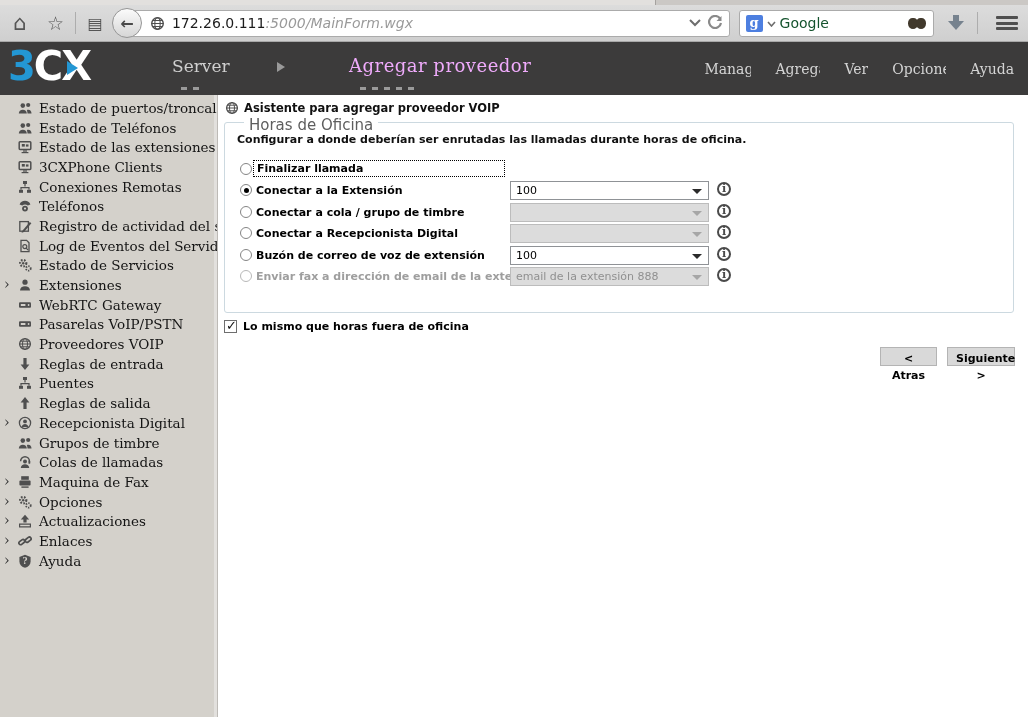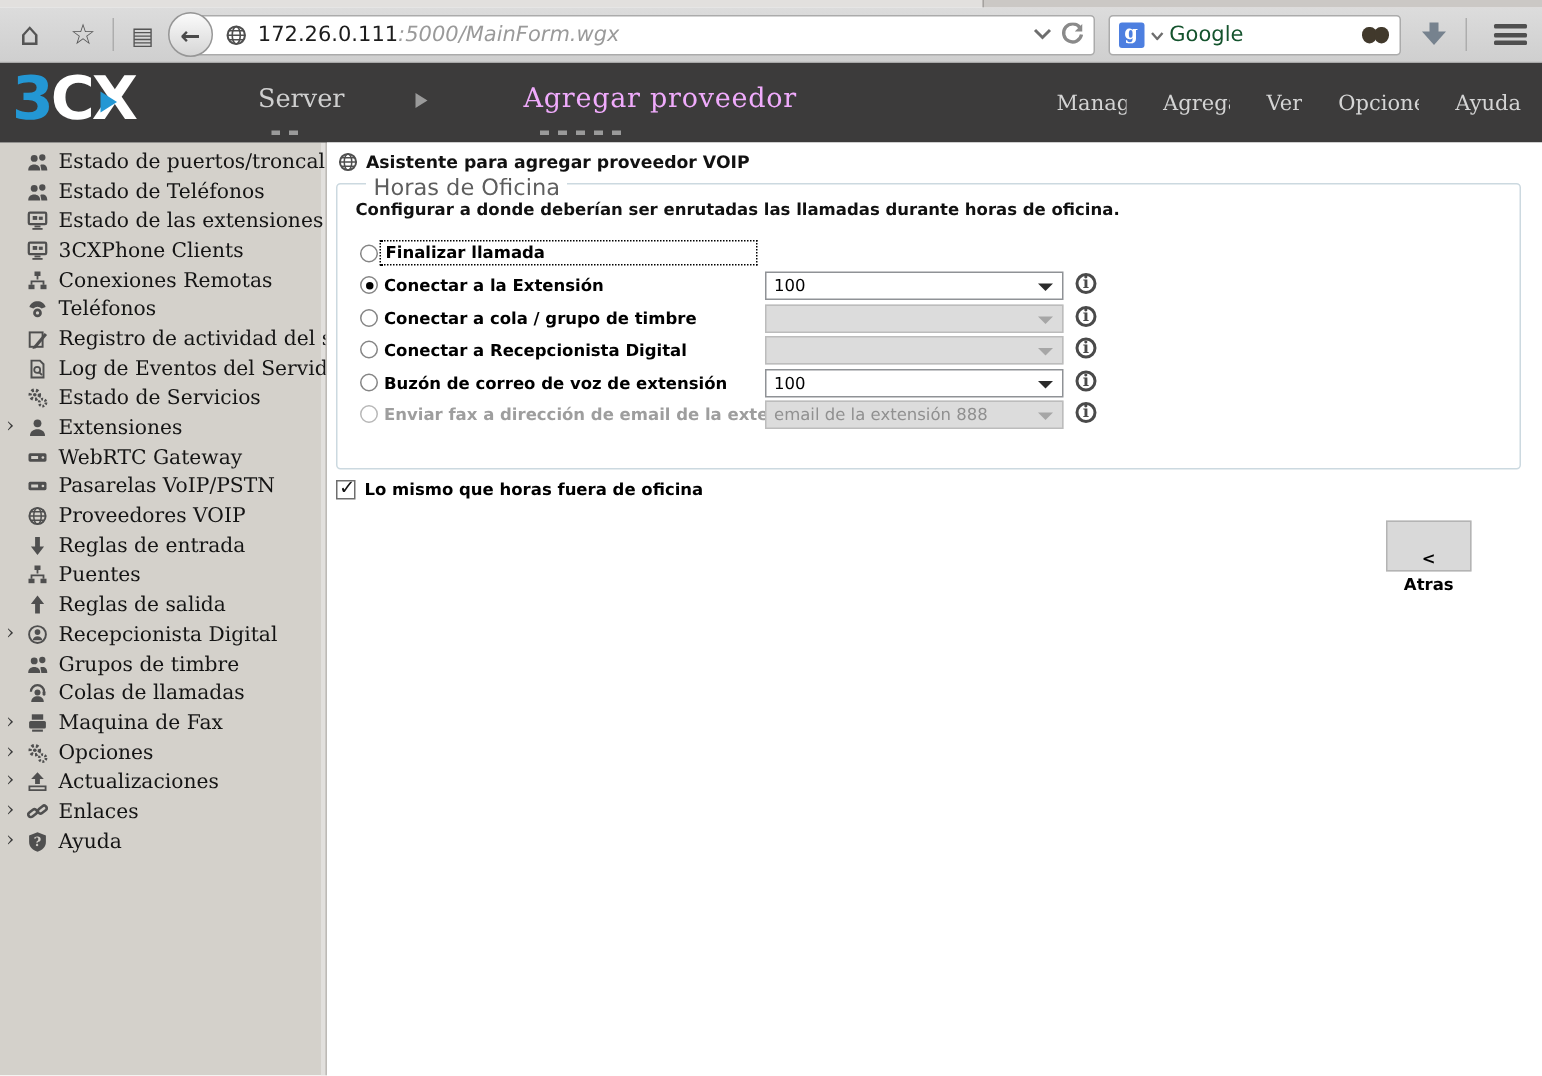--- a/index.html
+++ b/index.html
@@ -80,21 +80,21 @@
   .sel-ctl.dis { background:#dcdcdc; border-color:#bcbcbc; color:#909090; }
   .sel-ctl.dis .arr { border-top-color:#a6a6a6; }
   .txt-ctl { position:absolute; left:285px; top:0; width:199px; height:19px; border:1px solid #8f9296; background:#fff; font-size:11px; padding:0 4px; font-family:"DejaVu Sans",sans-serif; }
   .info { position:absolute; left:492px; top:1px; width:14px; height:14px; border:2px solid #4a4a4a; border-radius:50%; background:#fff; }
   .info::after { content:"i"; position:absolute; left:0; right:0; top:-2px; text-align:center; font-family:"DejaVu Serif",serif; font-weight:bold; font-size:11px; color:#4a4a4a; }
   .chkrow { position:absolute; left:6px; top:225px; display:flex; align-items:center; }
   .chk { width:13px; height:13px; border:1px solid #6e6e6e; background:#fff; position:relative; margin-right:6px; }
   .chk.on::after { content:"\2713"; position:absolute; left:1px; top:-3px; font-size:13px; font-weight:bold; color:#111; }
   .chklabel { font-size:11px; font-weight:bold; color:#000; }
   .btns { position:absolute; top:252px; left:662px; display:flex; gap:10px; }
-  .btn { height:19px; background:#d9d9d9; border:1px solid #b4b4b4; font-size:11px; font-weight:bold; color:#000; text-align:center; line-height:17px; padding:16px 8px;margin-left:44px; }
+  .btn { height:19px; background:#d9d9d9; border:1px solid #b4b4b4; font-size:11px; font-weight:bold; color:#000; text-align:center; line-height:17px; padding:2px 8px; }
   .btn-back { width:57px; } .btn-next { width:68px; }
 </style>
 </head>
 <body>
 
 <svg width="0" height="0" style="position:absolute">
   <symbol id="s-user" viewBox="0 0 14 14">
       <circle cx="7" cy="4.2" r="2.6"></circle>
       <path d="M2 12.6c0-2.9 2.2-4.4 5-4.4s5 1.5 5 4.4z"></path>
     </symbol>

